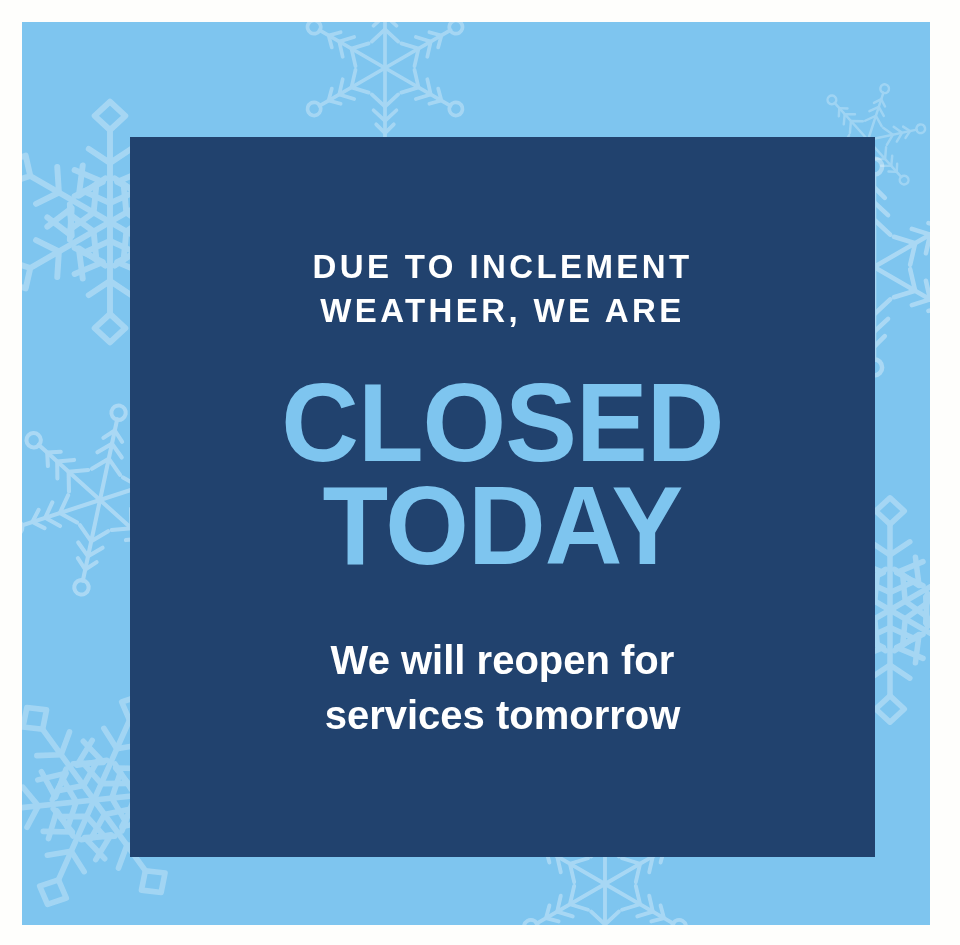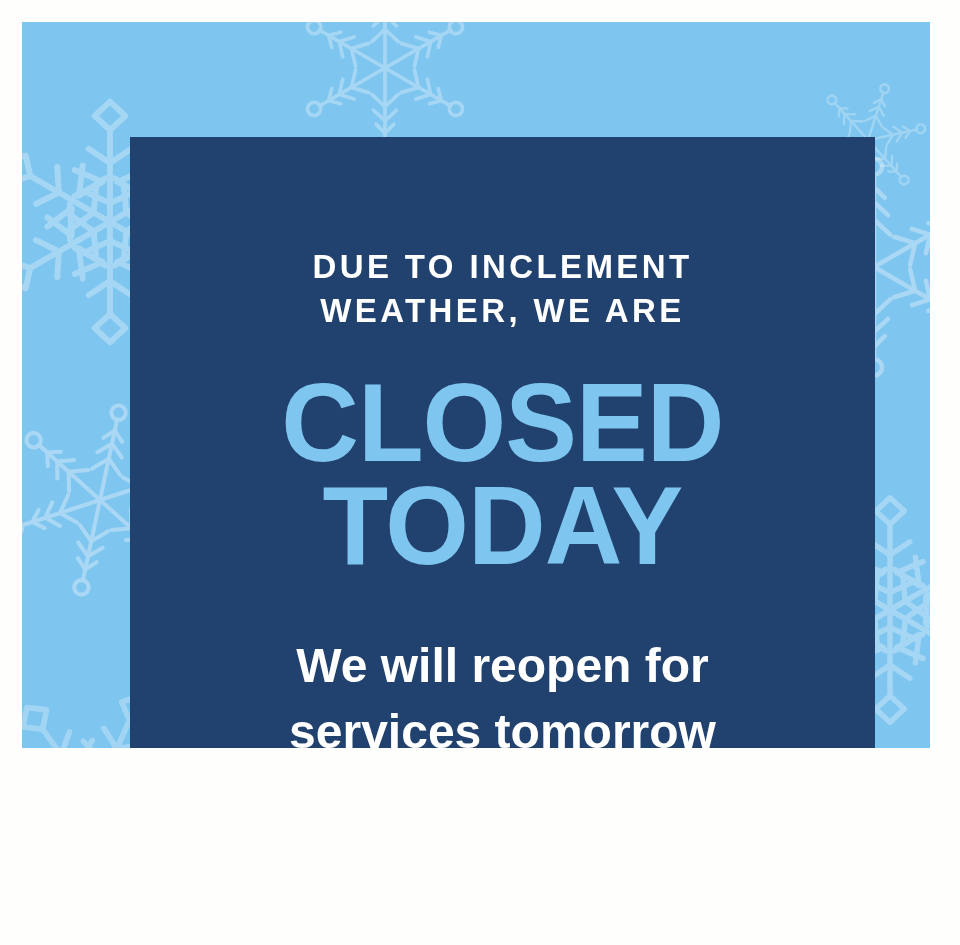--- a/index.html
+++ b/index.html
@@ -20,21 +20,21 @@
     height: 945px;
     background: #fefefc;
   }
 
   
   #blue-panel {
     position: absolute;
     left: 22px;
     top: 22px;
     width: 908px;
-    height: 726px;
+    height: 903px;
     background: #7ec5ef;
     overflow: hidden;
   }
 
   #snow-layer {
     position: absolute;
     left: 0;
     top: 0;
     width: 908px;
     height: 903px;
@@ -84,21 +84,21 @@
   #big-closed {
     margin-top: 42px;
   }
 
   #big-today {
     margin-top: 4px;
   }
 
   .subtext {
     color: #ffffff;
-    font-size: 48px;
+    font-size: 40px;
     font-weight: bold;
     line-height: 1.38;
     text-align: center;
     margin: 0;
     margin-top: 58px;
     white-space: pre-line;
     max-width: 470px;
   }
 </style>
 </head>

